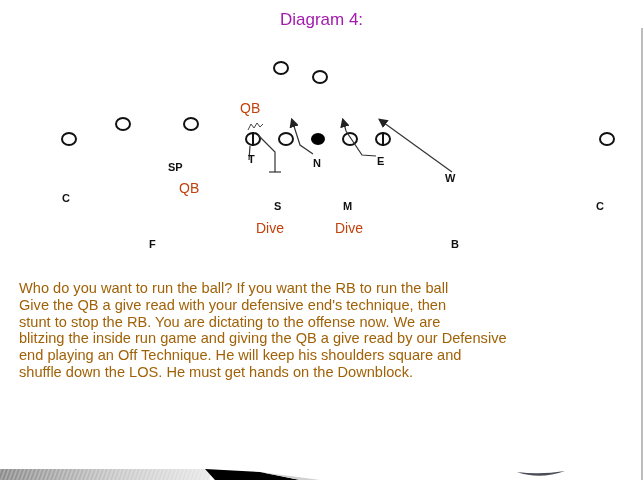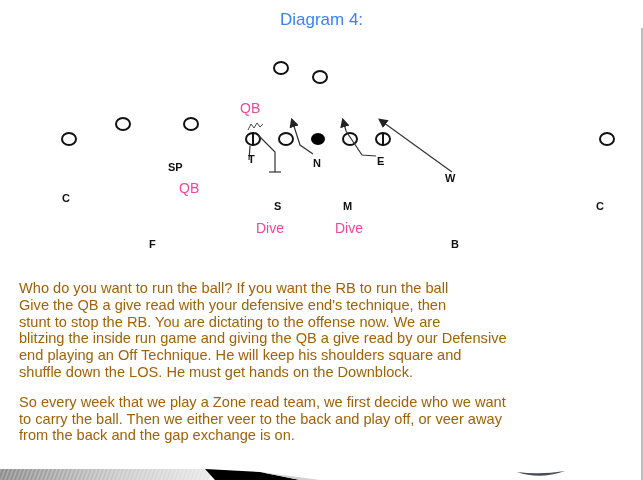--- a/index.html
+++ b/index.html
@@ -1,21 +1,21 @@
 <!DOCTYPE html>
 <html><head>
 <meta charset="utf-8">
 <style>
   html, body { margin:0; padding:0; }
   body { width:643px; height:480px; background:#ffffff; position:relative; overflow:hidden; font-family:"Liberation Sans", sans-serif; color:#000; }
-  .title { position:absolute; top:10px; left:0; width:643px; text-align:center; font-size:17px; color:#3b82f6; }
+  .title { position:absolute; top:10px; left:0; width:643px; text-align:center; font-size:17px; color:#a21caf; }
   .title span { position:relative; left:0px; }
   svg.field { position:absolute; left:0; top:0; }
   .lbl { position:absolute; font-weight:bold; font-size:11px; color:#111; }
-  .lbl-n { position:absolute; font-size:14px; color:#ec4899; }
+  .lbl-n { position:absolute; font-size:14px; color:#c2410c; }
   .body-text { position:absolute; left:19px; top:280px; width:610px; font-size:14.6px; line-height:16.8px; color:#a16207; }
   .body-text p { margin:0 0 13px 0; white-space:pre-line; }
   .rborder { position:absolute; left:641px; top:28px; width:2px; height:452px; background:#bdbdbd; }
   .band { position:absolute; left:0; top:469px; width:643px; height:11px; }
 </style>
 </head>
 <body>
 
 <div class="title"><span>Diagram 4:</span></div>
 
@@ -77,23 +77,20 @@
 <div class="lbl-n" style="left:256px;top:220px;">Dive</div>
 <div class="lbl-n" style="left:335px;top:220px;">Dive</div>
 
 <div class="body-text">
   <p>Who do you want to run the ball?  If you want the RB to run the ball
 Give the QB a give read with your defensive end's technique, then
 stunt to stop the RB.  You are dictating to the offense now.  We are
 blitzing the inside run game and giving the QB a give read by our Defensive
 end playing an Off Technique.  He will keep his shoulders square and
 shuffle down the LOS.  He must get hands on the Downblock.</p>
-  <p>So every week that we play a Zone read team, we first decide who we want
-to carry the ball.  Then we either veer to the back and play off, or veer away
-from the back and the gap exchange is on.</p>
 </div>
 
 <div class="rborder"></div>
 
 <svg class="band" width="643" height="11" viewBox="0 0 643 11">
   <defs>
     <linearGradient id="g1" x1="0" x2="1" y1="0" y2="0">
       <stop offset="0" stop-color="#8a8a8a"></stop>
       <stop offset="0.55" stop-color="#c8c8c8"></stop>
       <stop offset="1" stop-color="#e8e8e8"></stop>

